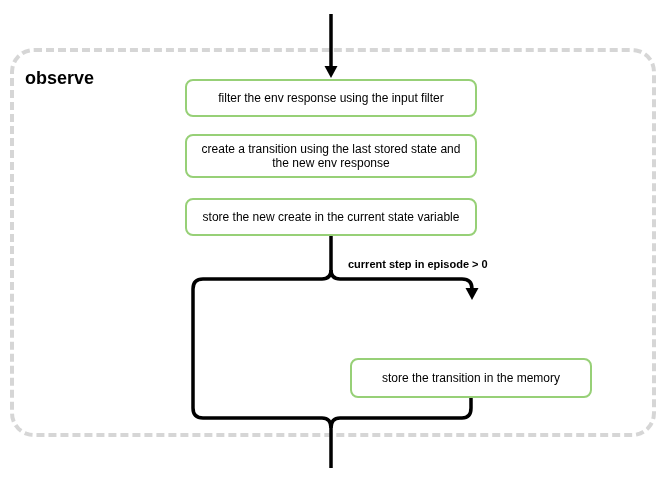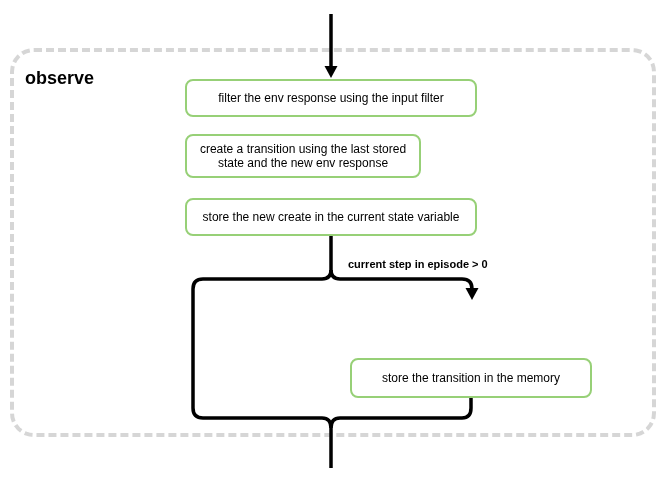--- a/index.html
+++ b/index.html
@@ -62,21 +62,21 @@
     display: flex;
     align-items: center;
     justify-content: center;
     text-align: center;
     font-size: 12px;
     line-height: 14px;
     color: #000000;
     padding: 2px 6px;
   }
   .node-1 { left: 185px; top: 79px;  width: 292px; height: 38px; }
-  .node-2 { left: 185px; top: 134px; width: 236px; height: 44px; }
+  .node-2 { left: 185px; top: 134px; width: 292px; height: 44px; }
   .node-3 { left: 185px; top: 198px; width: 292px; height: 38px; }
   .node-4 { left: 350px; top: 300px; width: 242px; height: 39px; }
   .node-5 { left: 350px; top: 358px; width: 242px; height: 40px; }
   .condition-label {
     position: absolute;
     left: 348px;
     top: 258px;
     font-size: 11px;
     font-weight: bold;
     color: #000000;

